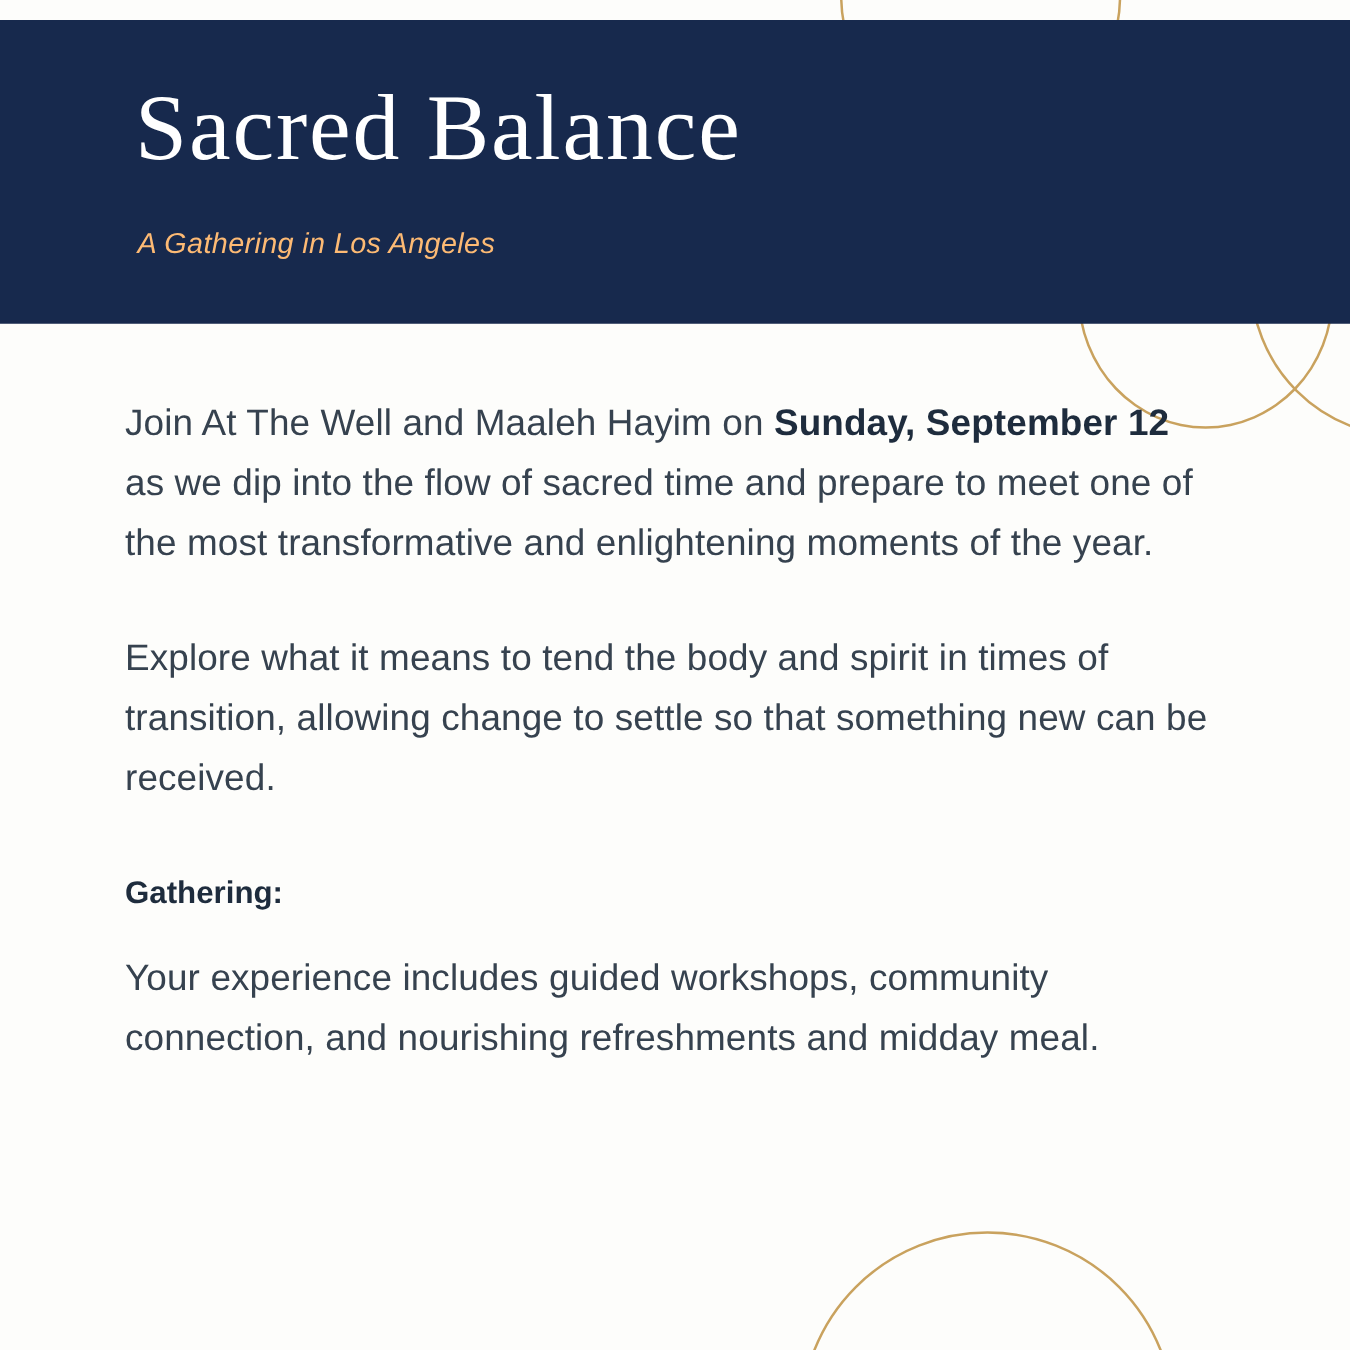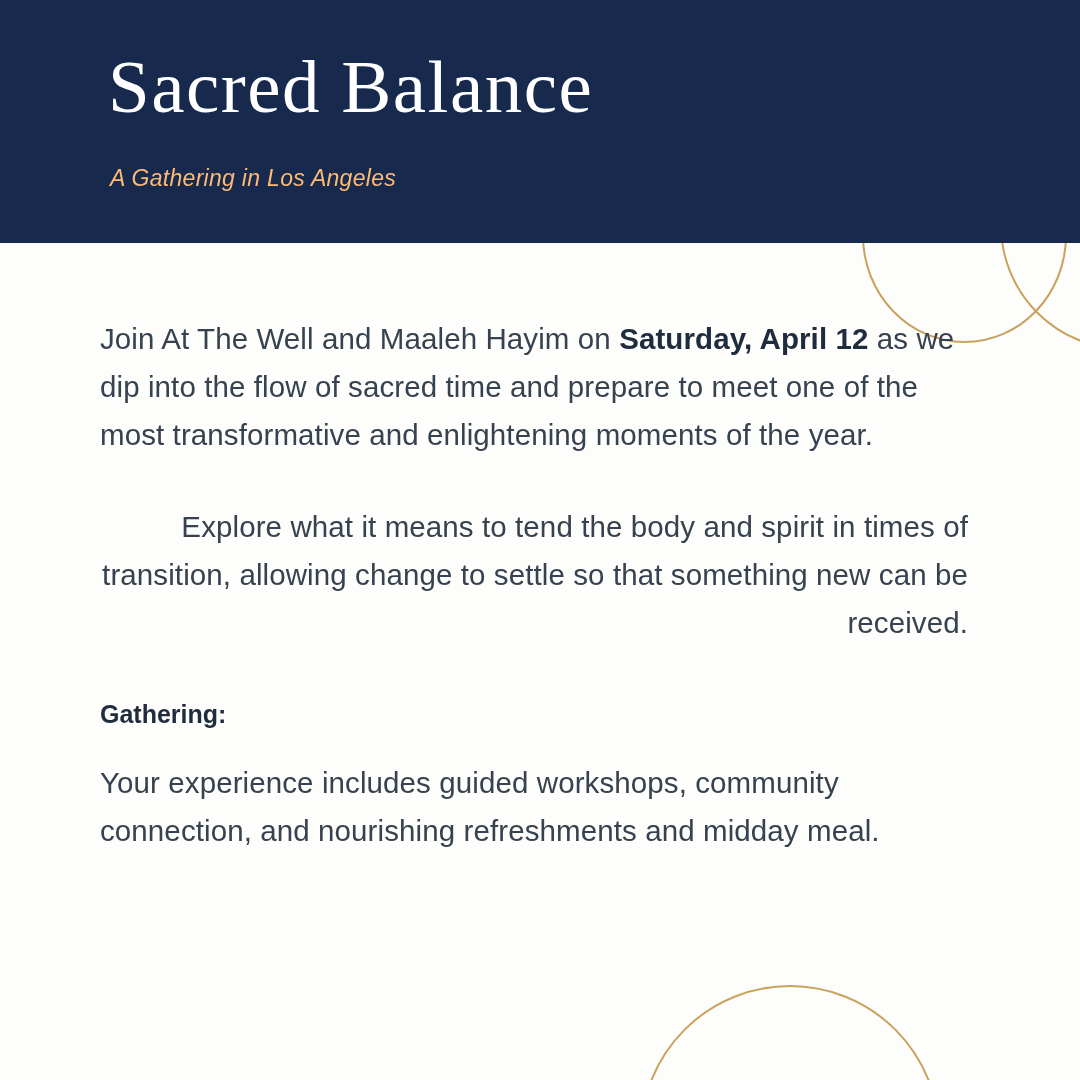--- a/index.html
+++ b/index.html
@@ -55,21 +55,21 @@
     width: 300px;
     height: 300px;
     left: 640px;
     top: 985px;
   }
 
   
   .header-band {
     position: absolute;
     left: 0;
-    top: 0;
+    top: 16px;
     width: 1080px;
     height: 243px;
     background: #17294d;
     z-index: 2;
   }
   .poster-title {
     position: absolute;
     left: 108px;
     top: 46px;
     margin: 0;
@@ -103,21 +103,20 @@
   }
   .para {
     margin: 0 0 44px 0;
     font-size: 29.5px;
     line-height: 48px;
     color: #36424f;
     letter-spacing: 0.1px;
   }
   .para-2 {
     margin-bottom: 50px;
-    text-align: right;
   }
   .para strong,
   .label-includes {
     font-weight: 700;
     color: #1e2c3d;
   }
   .label-includes {
     margin: 0 0 28px 0;
     font-size: 25px;
     line-height: 34px;
@@ -137,21 +136,21 @@
     <div class="ring ring-top-far"></div>
     <div class="ring ring-bottom"></div>
   </div>
 
   <div class="header-band">
     <h1 class="poster-title">Sacred Balance</h1>
     <p class="poster-subtitle">A Gathering in Los Angeles</p>
   </div>
 
   <div class="body-copy">
-    <p class="para para-1"><span>Join At The Well and Maaleh Hayim on </span><strong>Saturday, April 12</strong><span> as we dip into the flow of sacred time and prepare to meet one of the most transformative and enlightening moments of the year.</span></p>
+    <p class="para para-1"><span>Join At The Well and Maaleh Hayim on </span><strong>Sunday, September 12</strong><span> as we dip into the flow of sacred time and prepare to meet one of the most transformative and enlightening moments of the year.</span></p>
 
     <p class="para para-2">Explore what it means to tend the body and spirit in times of transition, allowing change to settle so that something new can be received.</p>
 
     <p class="label-includes">Gathering:</p>
 
     <p class="para para-3">Your experience includes guided workshops, community connection, and nourishing refreshments and midday meal.</p>
   </div>
 
 </div>
 

